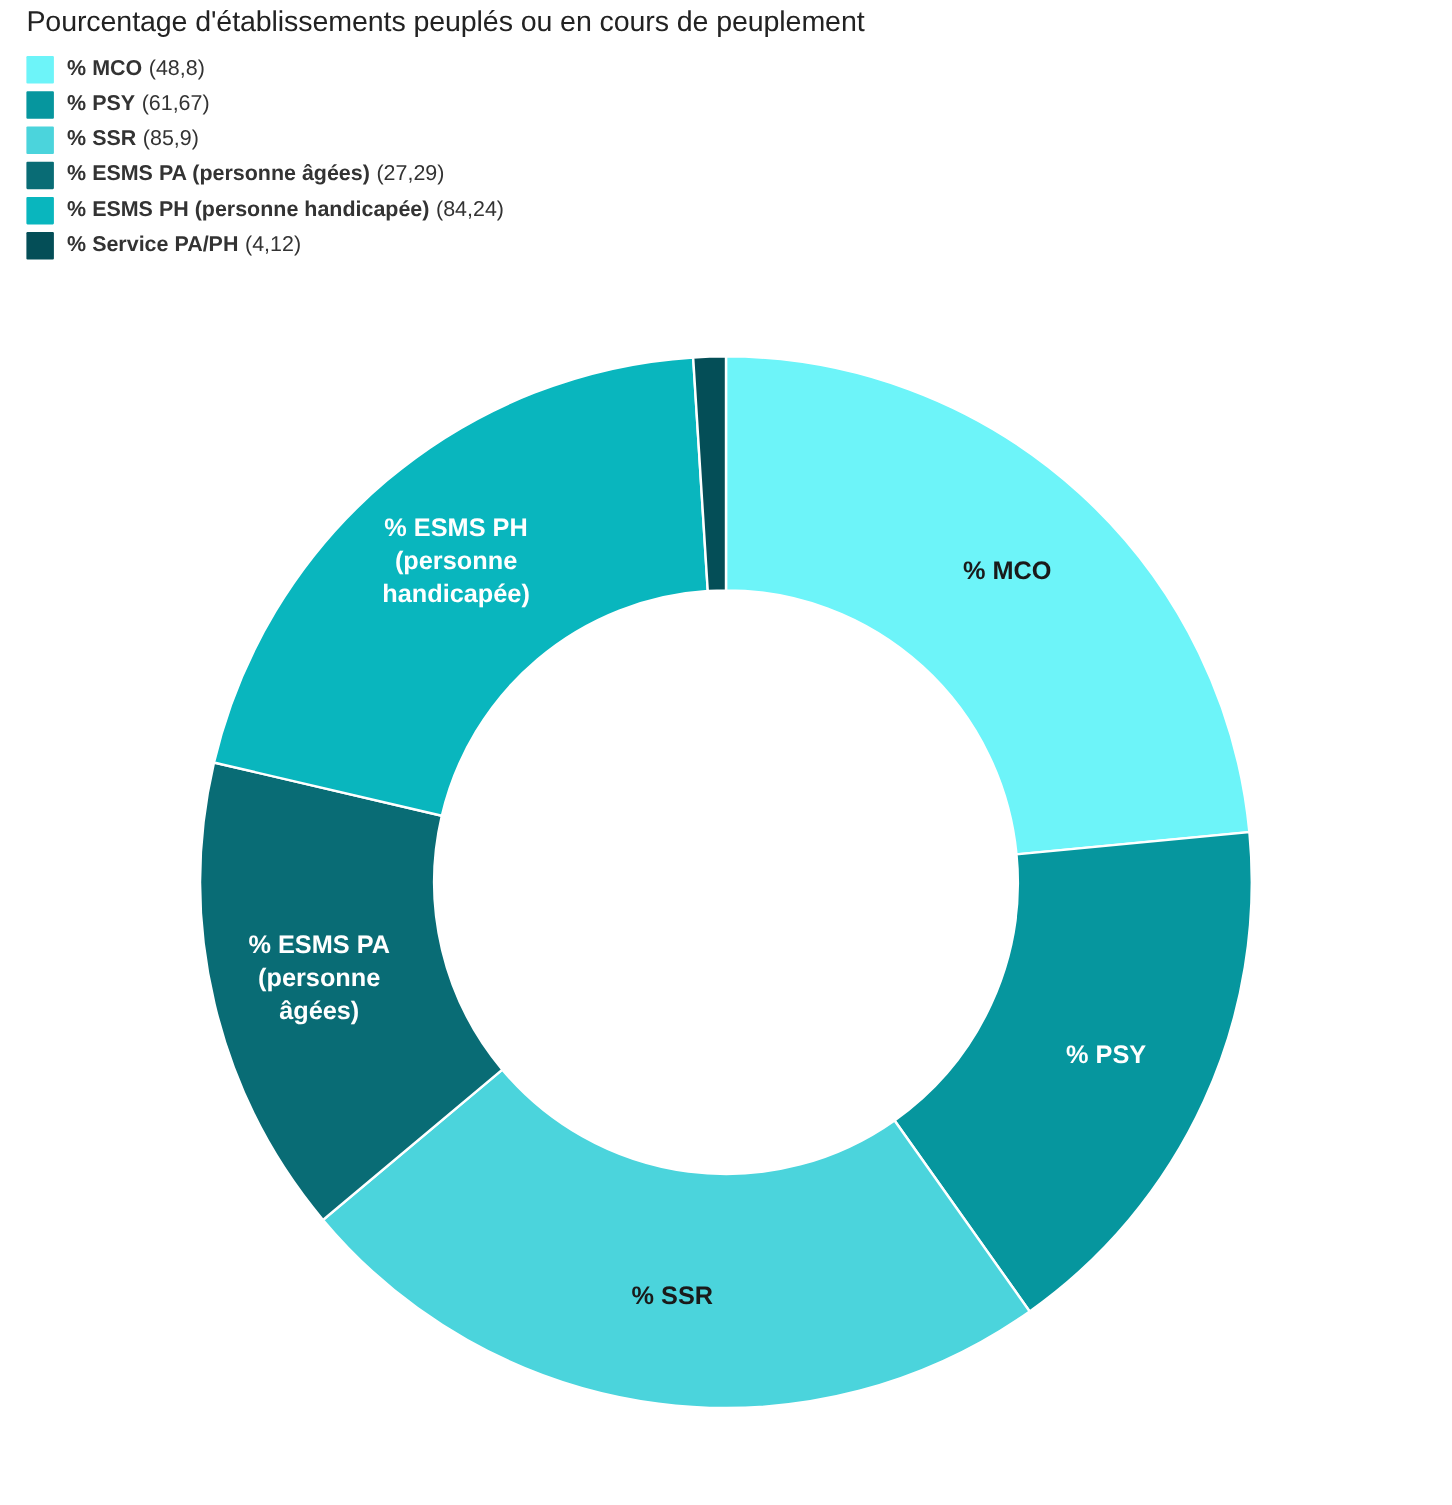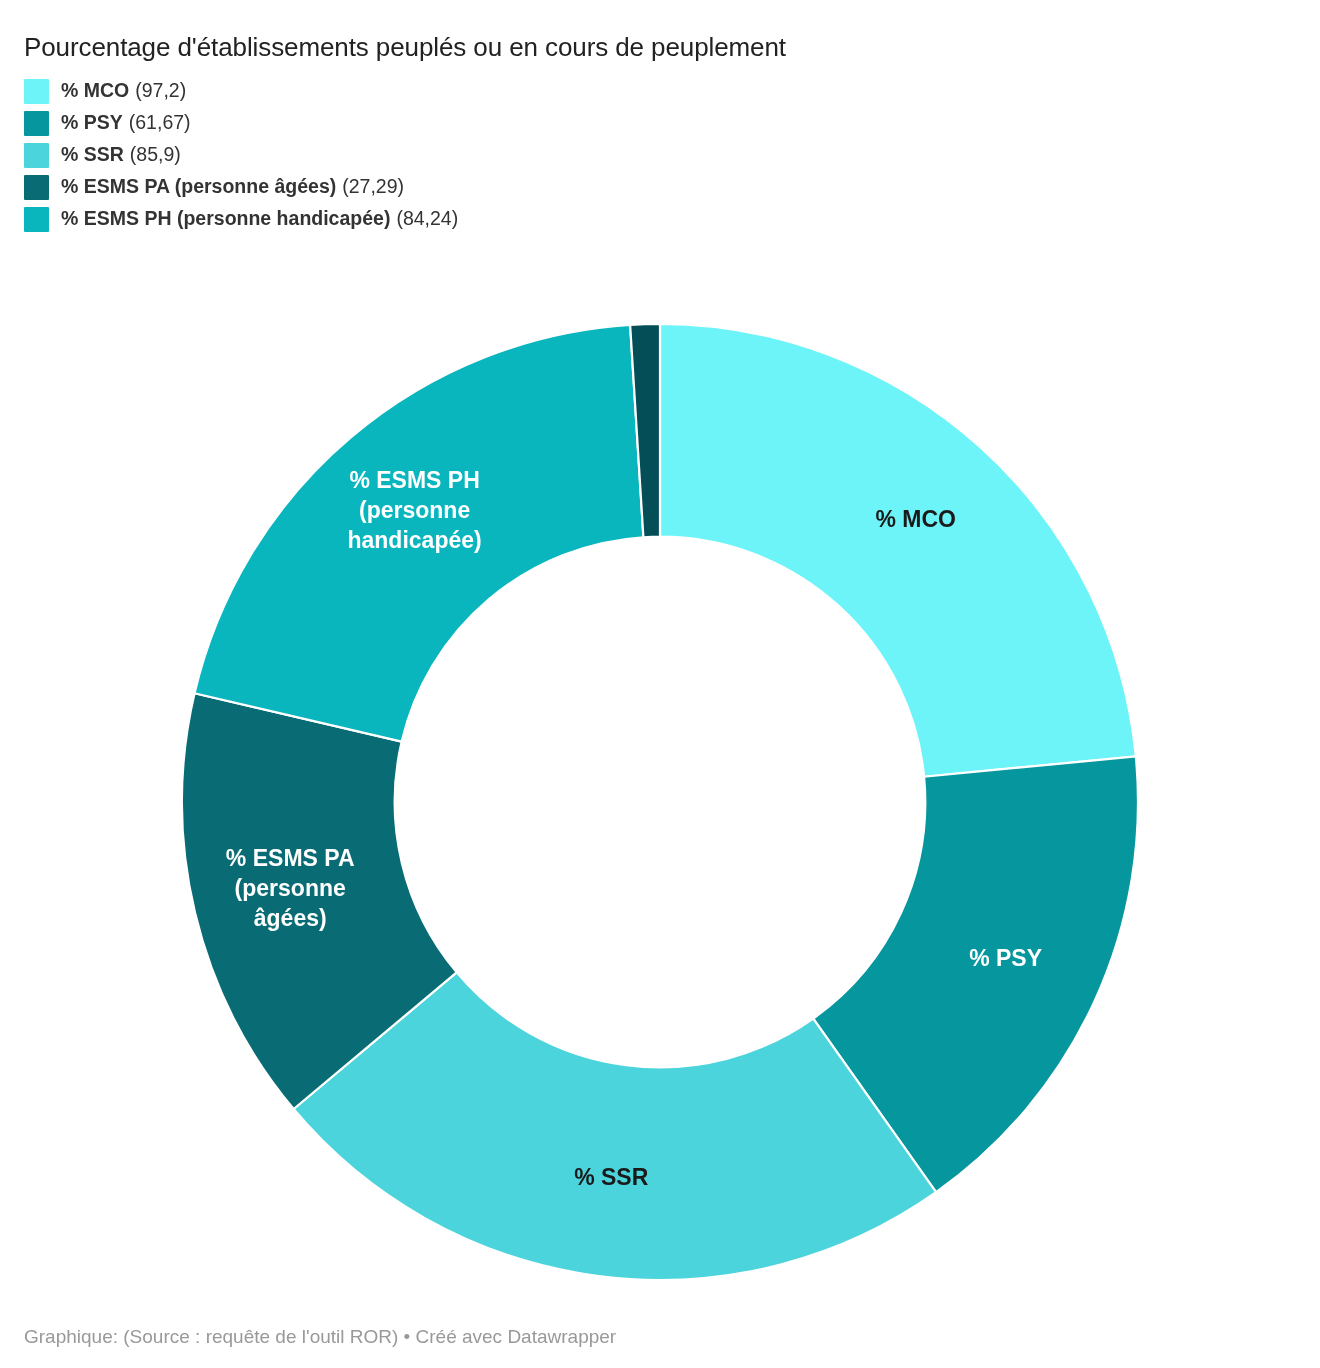--- a/index.html
+++ b/index.html
@@ -22,21 +22,21 @@
     box-sizing: border-box;
     padding: 0 24px;
   }
   
   .chart-title {
     font-size: 26px;
     font-weight: 400;
     color: #222222;
     letter-spacing: -0.1px;
     line-height: 1.2;
-    padding-top: 32px;
+    padding-top: 4px;
     margin: 0 0 12px 0;
   }
   
   .legend {
     margin: 0 0 0 0;
     padding: 0;
     list-style: none;
   }
   .legend-item {
     display: flex;
@@ -102,21 +102,21 @@
 <body>
 
 <div class="page">
 
   <h1 class="chart-title">Pourcentage d'établissements peuplés ou en cours de peuplement</h1>
 
   <ul class="legend" id="legend-list">
       <li class="legend-item">
         <span class="legend-swatch" style="background: rgb(109, 244, 249);"></span>
         <span class="legend-label">% MCO</span>
-        <span class="legend-value">(97,2)</span>
+        <span class="legend-value">(48,8)</span>
       </li>
       <li class="legend-item">
         <span class="legend-swatch" style="background: rgb(6, 150, 158);"></span>
         <span class="legend-label">% PSY</span>
         <span class="legend-value">(61,67)</span>
       </li>
       <li class="legend-item">
         <span class="legend-swatch" style="background: rgb(75, 212, 220);"></span>
         <span class="legend-label">% SSR</span>
         <span class="legend-value">(85,9)</span>
@@ -124,33 +124,37 @@
       <li class="legend-item">
         <span class="legend-swatch" style="background: rgb(9, 108, 117);"></span>
         <span class="legend-label">% ESMS PA (personne âgées)</span>
         <span class="legend-value">(27,29)</span>
       </li>
       <li class="legend-item">
         <span class="legend-swatch" style="background: rgb(9, 182, 190);"></span>
         <span class="legend-label">% ESMS PH (personne handicapée)</span>
         <span class="legend-value">(84,24)</span>
       </li>
+      <li class="legend-item">
+        <span class="legend-swatch" style="background: rgb(4, 78, 87);"></span>
+        <span class="legend-label">% Service PA/PH</span>
+        <span class="legend-value">(4,12)</span>
+      </li>
     </ul>
 
   <div class="chart-wrap">
     <svg class="donut-svg" id="donut-svg" width="1020" height="1020" viewBox="0 0 1020 1020" role="img" aria-label="donut chart">
         <path d="M 510.00 32.00 A 478 478 0 0 1 985.82 464.45 L 774.08 484.72 A 265.29 265.29 0 0 0 510.00 244.71 Z" fill="#6DF4F9" class="slice-path"></path>
         <text class="slice-label" x="765.7" y="228.7" fill="#1a1a1a"><tspan x="765.7" dy="0">% MCO</tspan></text>
         <path d="M 985.82 464.45 A 478 478 0 0 1 786.07 900.22 L 663.22 726.57 A 265.29 265.29 0 0 0 774.08 484.72 Z" fill="#06969E" class="slice-path"></path>
         <text class="slice-label" x="855.6" y="668.4" fill="#ffffff"><tspan x="855.6" dy="0">% PSY</tspan></text>
         <path d="M 786.07 900.22 A 478 478 0 0 1 143.64 817.02 L 306.67 680.40 A 265.29 265.29 0 0 0 663.22 726.57 Z" fill="#4BD4DC" class="slice-path"></path>
         <text class="slice-label" x="461.2" y="887.0" fill="#1a1a1a"><tspan x="461.2" dy="0">% SSR</tspan></text>
         <path d="M 143.64 817.02 A 478 478 0 0 1 44.55 401.21 L 251.67 449.62 A 265.29 265.29 0 0 0 306.67 680.40 Z" fill="#096C75" class="slice-path"></path>
         <text class="slice-label" x="140.2" y="568.1" fill="#ffffff"><tspan x="140.2" dy="0">% ESMS PA</tspan><tspan x="140.2" dy="30">(personne</tspan><tspan x="140.2" dy="30">âgées)</tspan></text>
         <path d="M 44.55 401.21 A 478 478 0 0 1 480.13 32.93 L 493.42 245.23 A 265.29 265.29 0 0 0 251.67 449.62 Z" fill="#09B6BE" class="slice-path"></path>
         <text class="slice-label" x="264.6" y="189.7" fill="#ffffff"><tspan x="264.6" dy="0">% ESMS PH</tspan><tspan x="264.6" dy="30">(personne</tspan><tspan x="264.6" dy="30">handicapée)</tspan></text>
         <path d="M 480.13 32.93 A 478 478 0 0 1 510.00 32.00 L 510.00 244.71 A 265.29 265.29 0 0 0 493.42 245.23 Z" fill="#044E57" class="slice-path"></path>
       </svg>
   </div>
 
-  <div class="footer-note">Graphique: (Source : requête de l'outil ROR) • Créé avec Datawrapper</div>
 
 </div>
 
 </body></html>

